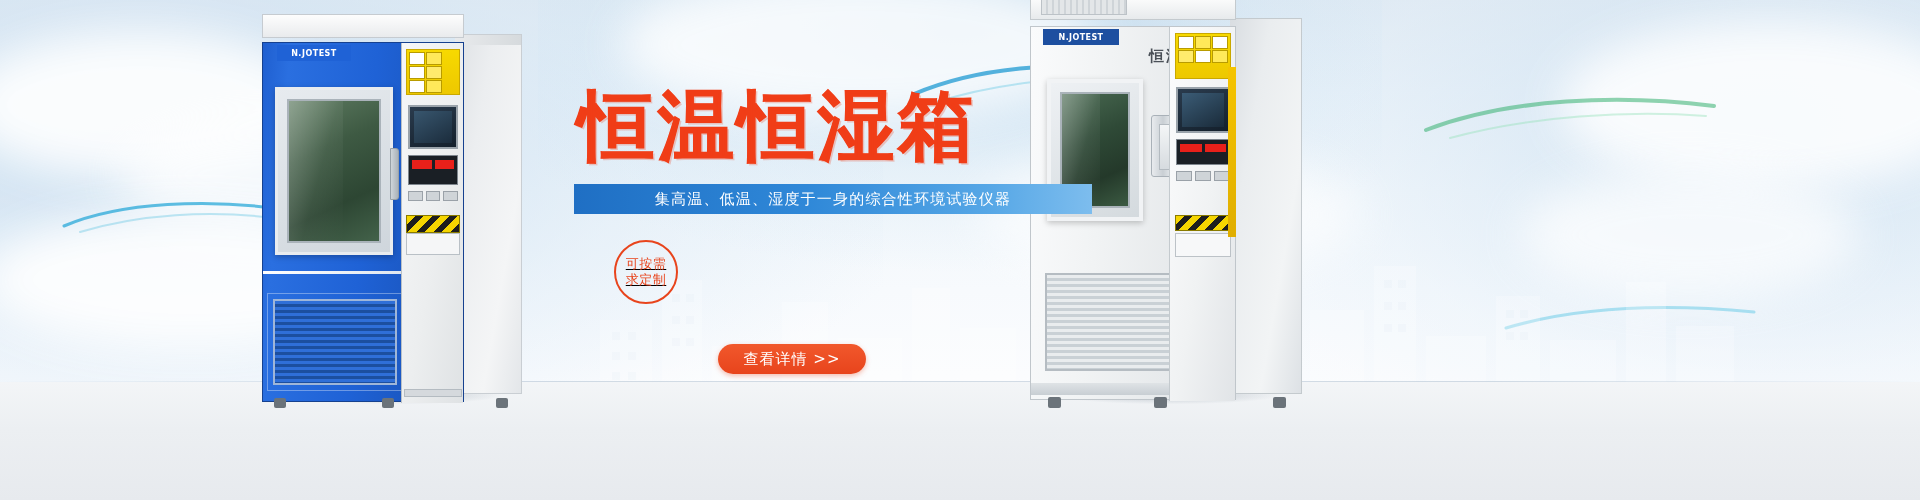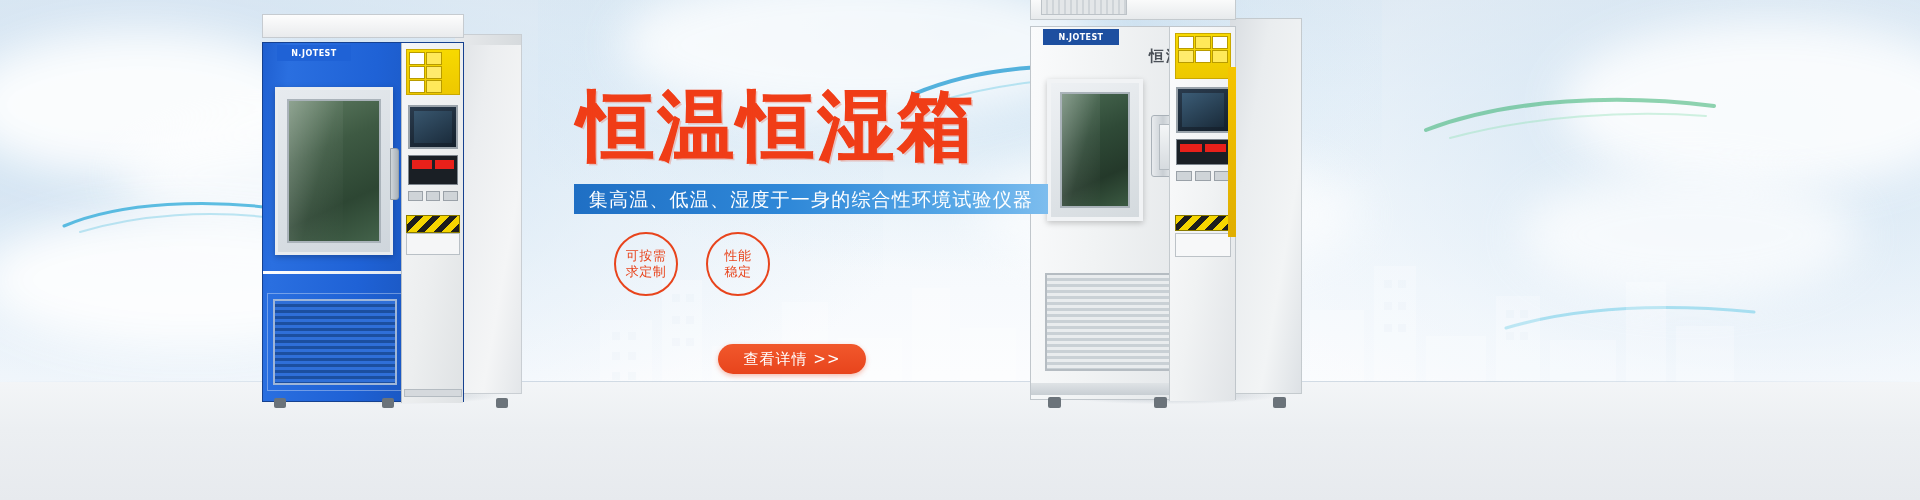--- a/index.html
+++ b/index.html
@@ -344,33 +344,33 @@
     font-weight:900;
     color:#f03d17;
     letter-spacing:4px;
     white-space:nowrap;
     -webkit-text-stroke:1px #f03d17;
     text-shadow:2px 2px 0 rgba(240,61,23,.25);
   }
 
   .subtitle {
     position:absolute; left:14px; top:184px;
-    width:474px; height:30px;
+    width:518px; height:30px;
     background:linear-gradient(90deg,#1f6fc4 0%,#2f88d8 45%,#56a7e6 80%,#7dbdee 100%);
     color:#ffffff;
-    font-size:19px; line-height:30px;
+    font-size:15px; line-height:30px;
     letter-spacing:1.2px;
     text-align:center;
     white-space:nowrap;
   }
 
   
   .badges {
-    position:absolute; left:54px; top:232px;
-    display:flex; gap:28px;
+    position:absolute; left:54px; top:240px;
+    display:flex; gap:28px;text-decoration:underline;
   }
   .badge {
     width:64px; height:64px; border-radius:50%;
     border:2px solid #e8441c;
     display:flex; flex-direction:column;
     align-items:center; justify-content:center;
     color:#e8441c;
     font-size:13px; line-height:1.22;
     letter-spacing:.5px;
     background:transparent;
@@ -577,23 +577,19 @@
 
     <div class="headline">恒温恒湿箱</div>
 
     <div class="subtitle">集高温、低温、湿度于一身的综合性环境试验仪器</div>
 
     <div class="badges">
       <div class="badge">
         <span>可按需</span>
         <span>求定制</span>
       </div>
-      <div class="badge">
-        <span>性能</span>
-        <span>稳定</span>
-      </div>
     </div>
 
     <div class="cta">查看详情 &gt;&gt;</div>
 
   </div>
 
 </div>
 
 </body></html>

